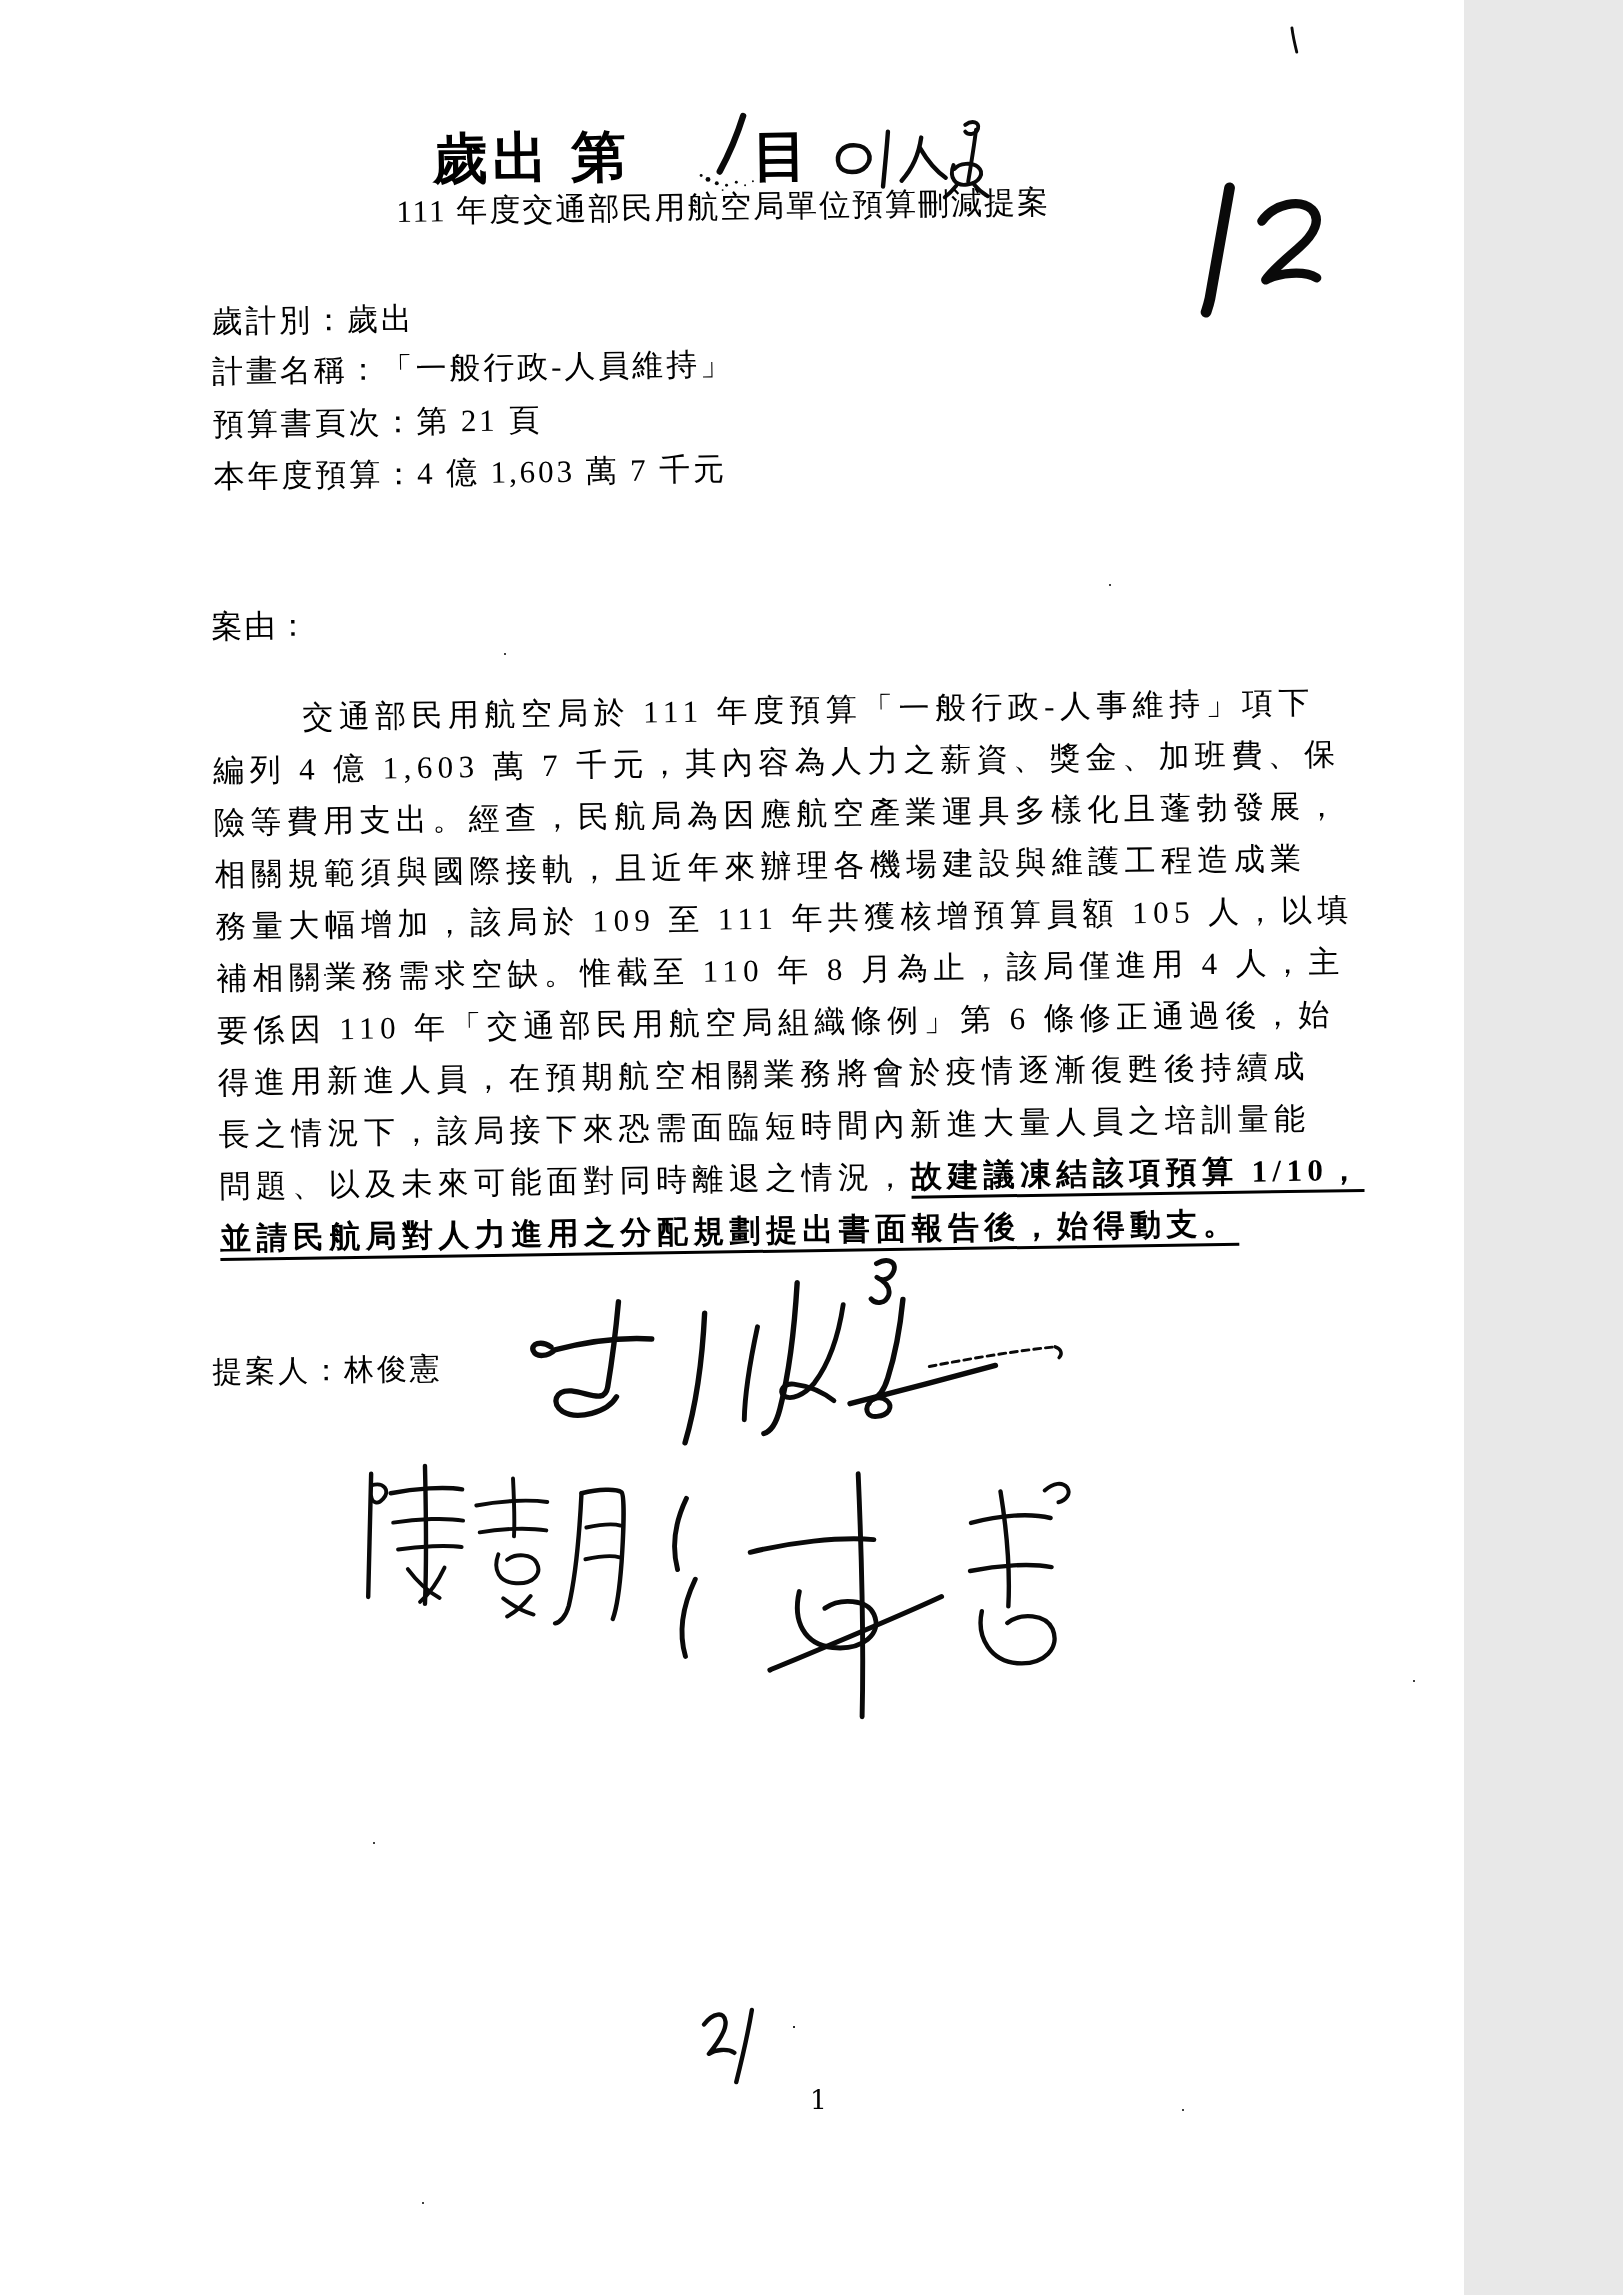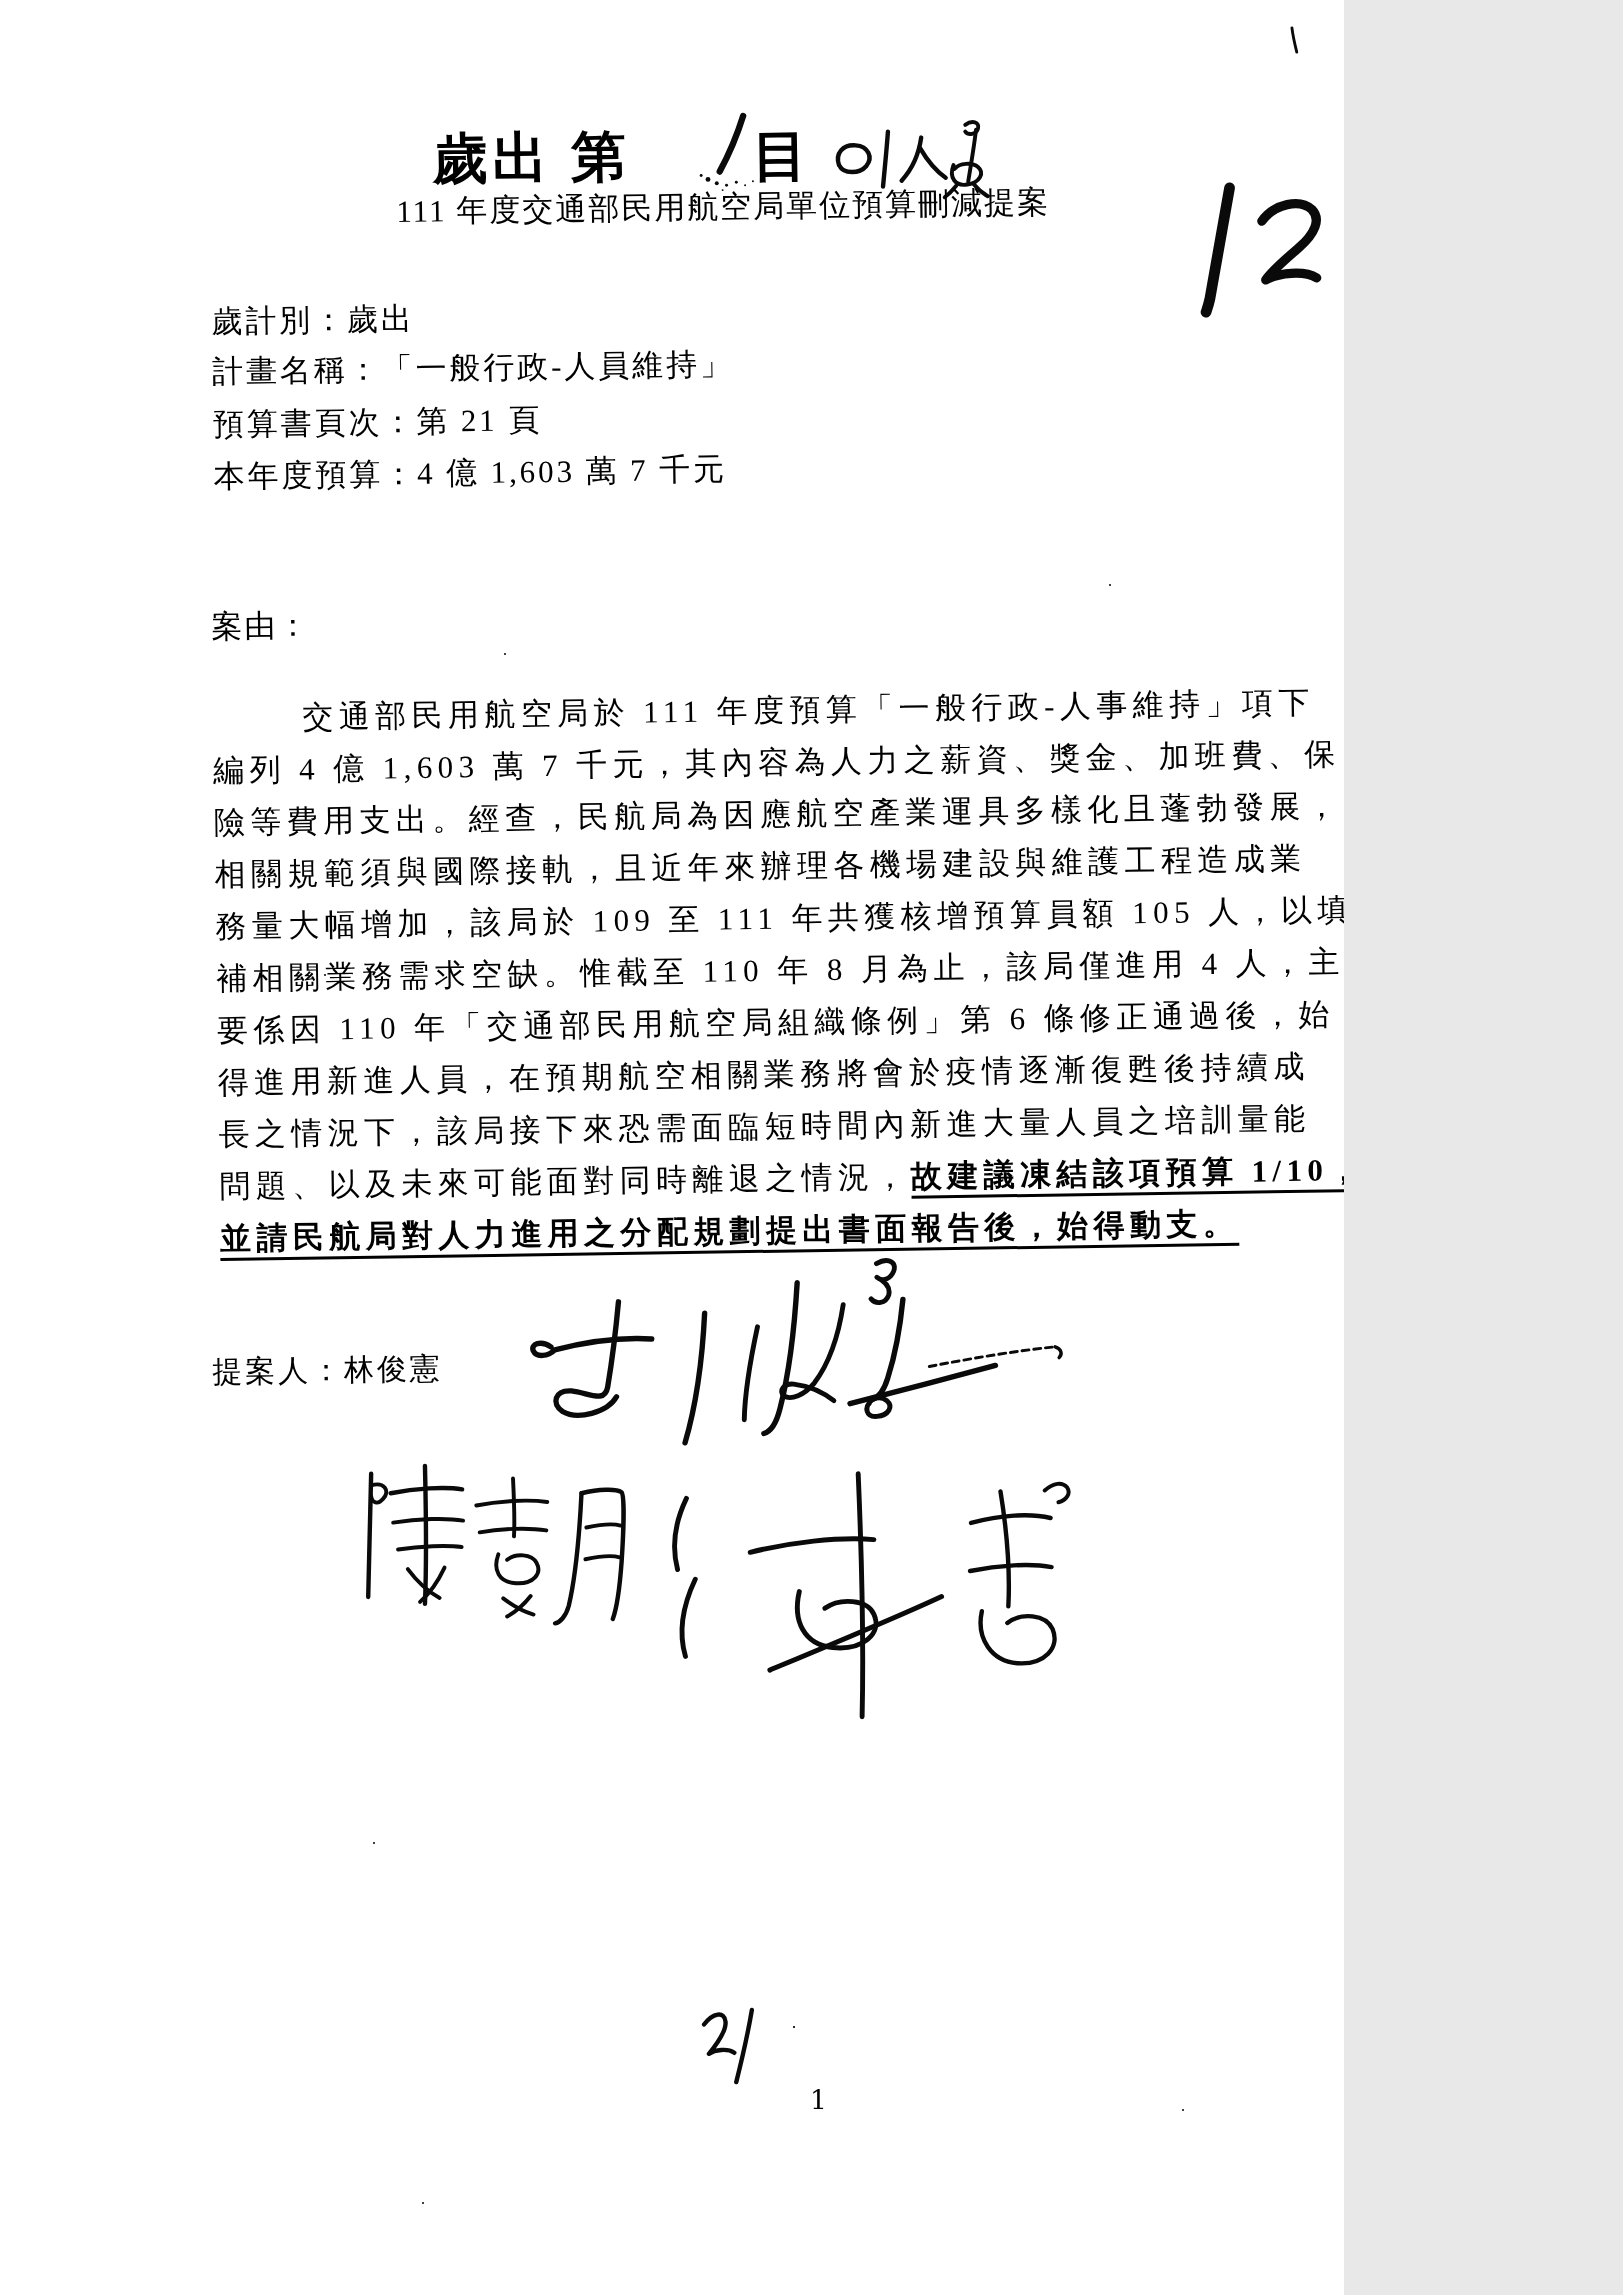--- a/index.html
+++ b/index.html
@@ -1,17 +1,17 @@
 <!DOCTYPE html>
 <html style="font-size:7.8px"><head>
 <meta charset="utf-8">
 <style>
   html,body{margin:0;padding:0;background:#e8e8e8;}
   .page{
-    position:relative;width:1344px;height:2295px;background:#ffffff;
+    position:relative;width:1464px;height:2295px;background:#ffffff;
     overflow:hidden;color:#000;
     font-family:"Liberation Serif","DejaVu Serif",serif;
     text-decoration:underline;
   }
   .abs{position:absolute;}
   .rot{transform:rotate(-0.85deg);transform-origin:0 0;}
   .title-main{font-size:55px;font-weight:bold;letter-spacing:4.9px;white-space:nowrap;}
   .subtitle{font-size:31px;letter-spacing:2px;white-space:nowrap;}
   .fields div{font-size:31px;letter-spacing:2.9px;white-space:nowrap;}
   .case-heading{font-size:31px;letter-spacing:2px;}

